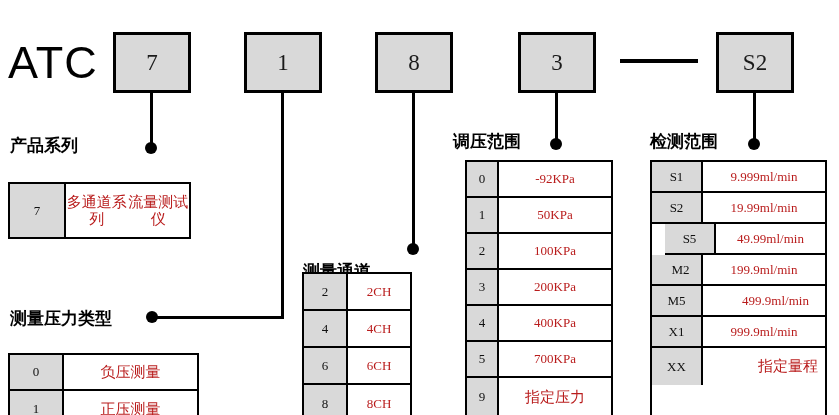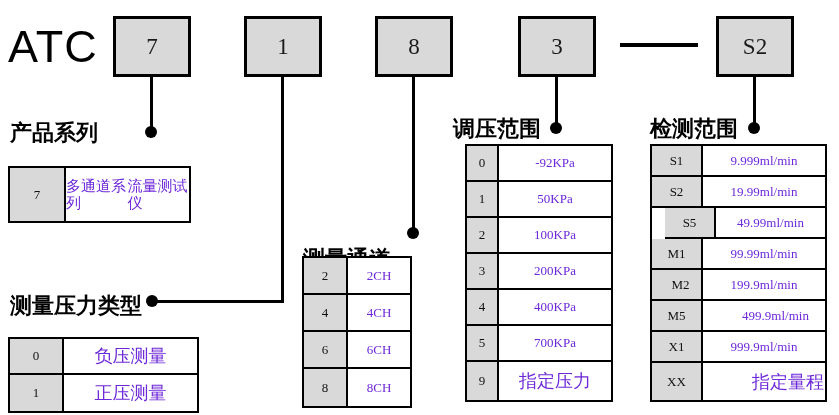--- a/index.html
+++ b/index.html
@@ -3,21 +3,21 @@
 <meta charset="utf-8">
 <style>
   html,body{margin:0;padding:0;}
   body{
     width:839px;height:415px;
     background:#ffffff;
     font-family:"Liberation Serif", serif;
     position:relative;
     overflow:hidden;
   }
-  .stage{position:absolute;left:0;top:0;width:839px;height:294px;}
+  .stage{position:absolute;left:0;top:16px;width:839px;height:294px;}
 
   
   .brand{
     position:absolute;
     font-family:"Liberation Sans", sans-serif;
     font-size:45px;
     letter-spacing:1px;
     color:#000;
     line-height:1;
     white-space:nowrap;
@@ -46,23 +46,23 @@
   .dot{
     position:absolute;
     width:12px;height:12px;
     background:#000;
     border-radius:50%;
   }
 
   
   .caption{
     position:absolute;
-    font-family:Liberation Serif, serif;
+    font-family:Liberation Mono, monospace;
     font-weight:bold;
-    font-size:22px;
+    font-size:17px;
     color:#000;
     white-space:nowrap;
     line-height:1;
   }
 
   
   .tbl{
     position:absolute;
     border:2px solid #000;
     box-sizing:border-box;
@@ -85,24 +85,25 @@
     color:#111;
     flex:0 0 auto;
   }
   .tval{
     background:#fff;
     box-sizing:border-box;
     display:flex;
     align-items:center;
     justify-content:center;
     font-size:13px;
-    color:#6d28d9;
+    color:#b91c1c;
     flex:1 1 auto;
-  }
-  .tval.cjk{font-size:18px;border-radius:15px;}
+    text-align:center;
+  }
+  .tval.cjk{font-size:15px;border-radius:15px;}
   .tval.multi{
     flex-direction:row;
     line-height:1.12;
     font-size:15px;
   }
 </style>
 </head>
 <body>
 
 <div class="stage">
@@ -225,24 +226,20 @@
     </div>
     <div class="trow" style="height:31px;">
       <div class="tcode" style="width:51px;">S2</div>
       <div class="tval">19.99ml/min</div>
     </div>
     <div class="trow" style="height:31px;margin-left:13px;">
       <div class="tcode" style="width:51px;">S5</div>
       <div class="tval">49.99ml/min</div>
     </div>
     <div class="trow" style="height:31px;">
-      <div class="tcode" style="width:51px;">M1</div>
-      <div class="tval">99.99ml/min</div>
-    </div>
-    <div class="trow" style="height:31px;">
       <div class="tcode" style="width:51px;padding-left:8px;">M2</div>
       <div class="tval">199.9ml/min</div>
     </div>
     <div class="trow" style="height:31px;gap:23px;">
       <div class="tcode" style="width:51px;">M5</div>
       <div class="tval">499.9ml/min</div>
     </div>
     <div class="trow" style="height:31px;">
       <div class="tcode" style="width:51px;">X1</div>
       <div class="tval">999.9ml/min</div>

